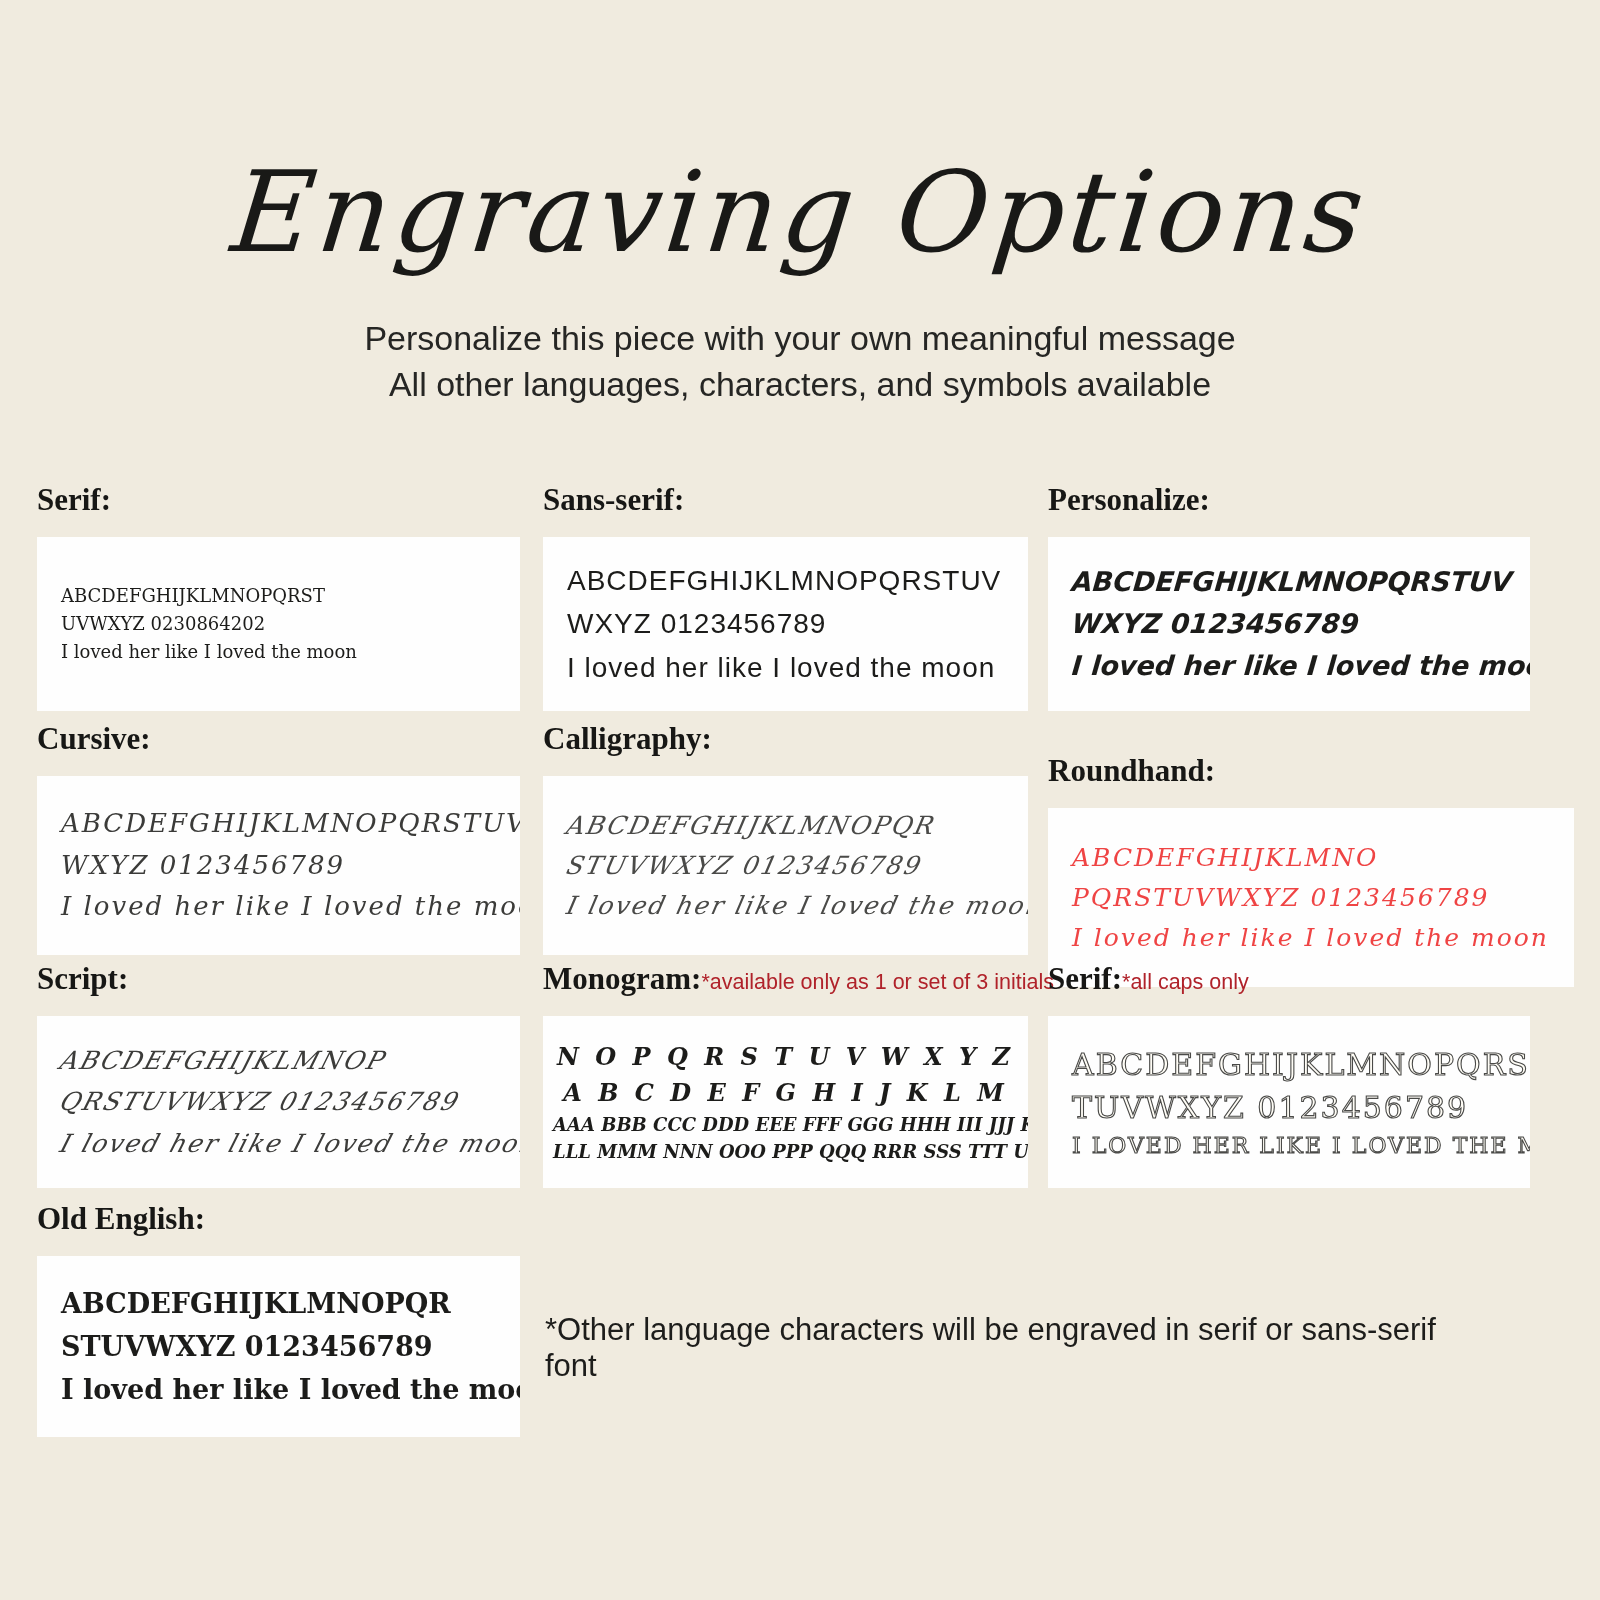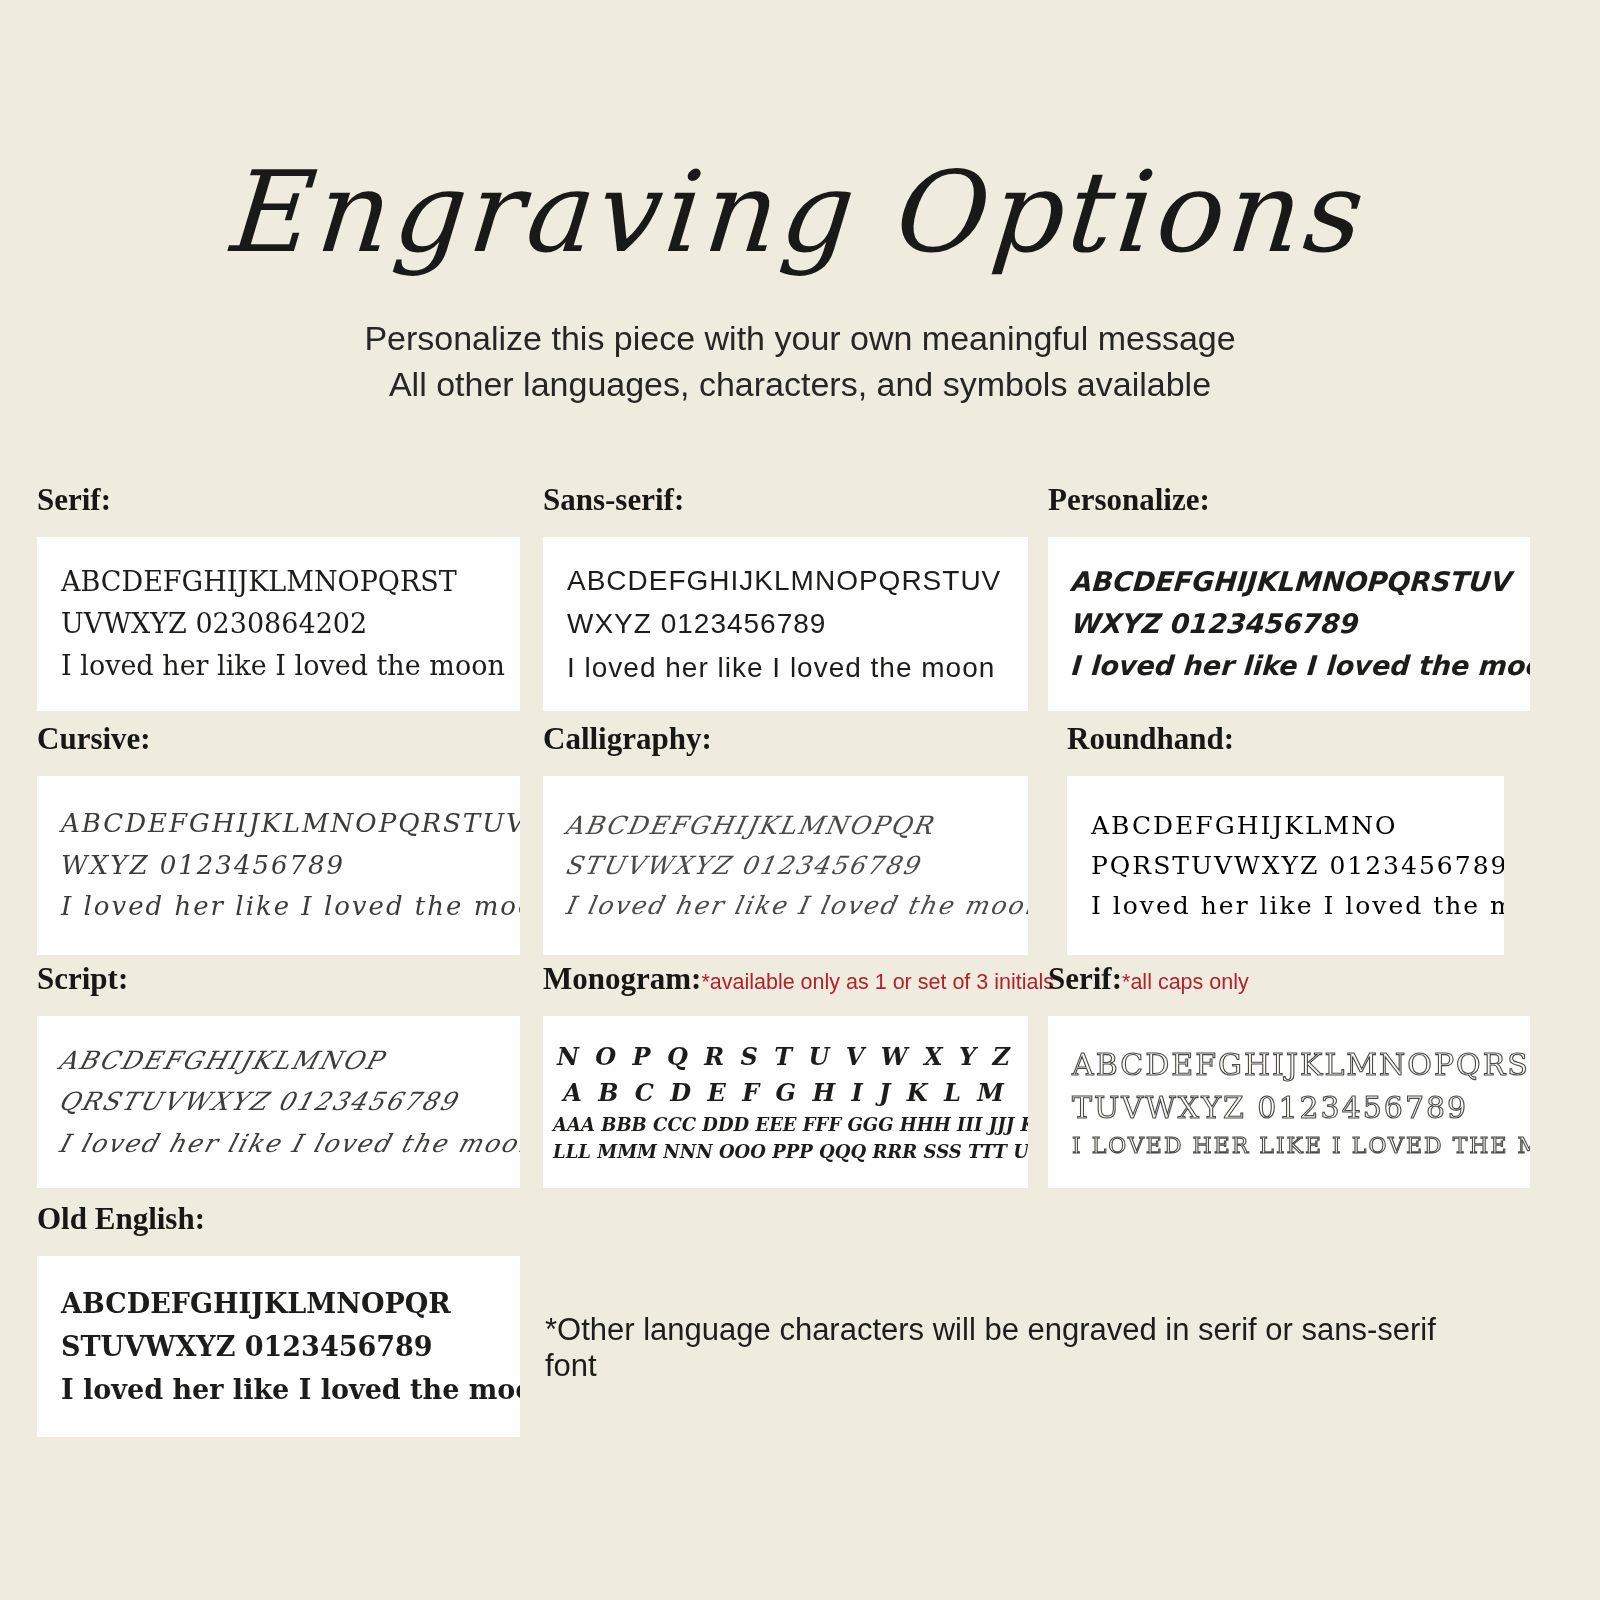--- a/index.html
+++ b/index.html
@@ -49,26 +49,26 @@
   .box{
     background:#fefefe;
     width:100%;
     display:flex;flex-direction:column;justify-content:center;
     padding-left:24px;padding-right:10px;box-sizing:border-box;
     overflow:hidden;
   }
   .ln{display:block;transform-origin:0 50%;white-space:nowrap;}
 
   
-  .f-serif .ln{font-family:"DejaVu Serif", serif;font-size:27px;line-height:1.55;}
+  .f-serif .ln{font-family:"DejaVu Serif", serif;font-size:18px;line-height:1.55;}
   .f-sans .ln{font-family:"Liberation Sans", sans-serif;font-size:28px;line-height:1.55;letter-spacing:1px;}
   .f-hand .ln{font-family:"DejaVu Sans", sans-serif;font-style:italic;font-weight:bold;font-size:27px;line-height:1.55;transform:skewX(-5deg);}
   .f-cursive .ln{font-family:"DejaVu Serif", serif;font-style:italic;font-size:26px;line-height:1.6;letter-spacing:2px;color:#3b3b39;}
   .f-calli .ln{font-family:"DejaVu Serif", serif;font-style:italic;font-size:25px;line-height:1.6;letter-spacing:2px;transform:skewX(-13deg);color:#4a4a48;}
-  .f-round .ln{font-family:"DejaVu Serif", serif;font-size:25px;line-height:1.6;letter-spacing:2px;color:#000000;}
+  .f-round .ln{font-family:"DejaVu Serif", serif;font-style:italic;font-size:25px;line-height:1.6;letter-spacing:2px;color:#ef4444;}
   .f-script .ln{font-family:"DejaVu Serif", serif;font-style:italic;font-size:25px;line-height:1.65;letter-spacing:2px;transform:skewX(-17deg);color:#3c3c3a;}
   .f-mono{text-align:center;padding-left:10px;}
   .f-mono .ln{font-family:"DejaVu Serif", serif;font-style:italic;font-weight:bold;line-height:1.5;}
   .f-mono .ln.single{font-size:24px;letter-spacing:4px;}
   .f-mono .ln.triple{font-size:18px;letter-spacing:0px;}
   .f-open .ln{font-family:"DejaVu Serif", serif;font-size:30px;line-height:1.45;letter-spacing:2px;color:#737373;-webkit-text-fill-color:#fffdf6;-webkit-text-stroke:1.1px #4a4a48;}
   .f-open .ln.small{font-size:22px;}
   .f-olde .ln{font-family:"DejaVu Serif", serif;font-weight:bold;font-size:27px;line-height:1.6;}
 
   .footnote{
@@ -136,21 +136,21 @@
     <div class="cell-head">
       <h2 class="cell-label">Calligraphy:</h2>
     </div>
     <div class="box f-calli" style="height:179px;">
       <span class="ln">ABCDEFGHIJKLMNOPQR</span>
       <span class="ln">STUVWXYZ 0123456789</span>
       <span class="ln">I loved her like I loved the moon</span>
     </div>
   </section>
 
-  <section class="cell" style="left:1048px;top:718px;width:437px;margin-left:19px;">
+  <section class="cell" style="left:1048px;top:750px;width:526px;">
     <div class="cell-head">
       <h2 class="cell-label">Roundhand:</h2>
     </div>
     <div class="box f-round" style="height:179px;">
       <span class="ln">ABCDEFGHIJKLMNO</span>
       <span class="ln">PQRSTUVWXYZ 0123456789</span>
       <span class="ln">I loved her like I loved the moon</span>
     </div>
   </section>
 

